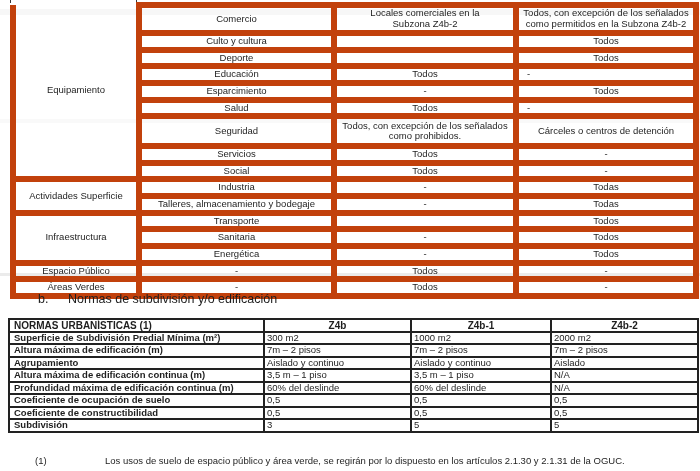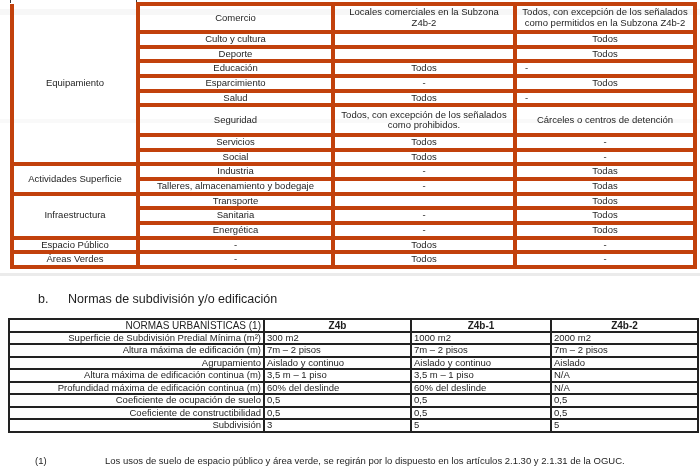--- a/index.html
+++ b/index.html
@@ -12,21 +12,21 @@
     overflow:hidden;
   }
 
   
   table.t1 {
     position:absolute; left:10px; top:2px; width:683px;
     border-collapse:collapse; table-layout:fixed;
     font-size:9.5px;
   }
   table.t1 td {
-    border:4px solid #c2410c;
+    border:6px solid #c2410c;
     text-align:center; vertical-align:middle;
     padding:0 3px; line-height:1.12;
     overflow:hidden;
   }
   table.t1 tr { height:14px; }
   table.t1 tr.rh29 { height:28px; }
   table.t1 tr.rh30 { height:30px; }
   table.t1 td.open-top { border-top:none; }
   table.t1 td.wrap-narrow { padding:0 14px; }
   table.t1 td.dash-left { text-align:left; padding-left:8px; }
@@ -47,21 +47,21 @@
     border-collapse:collapse; table-layout:fixed;
     font-size:9.5px;
   }
   table.t2 th, table.t2 td {
     border:2px solid #222222;
     vertical-align:middle; line-height:1.1;
     padding:0 2px; overflow:hidden;
   }
   table.t2 tr { height:11px; }
   table.t2 th.lbl, table.t2 td.lbl {
-    text-align:right; font-weight:normal; padding-left:4px;
+    text-align:left; font-weight:bold; padding-left:4px;
   }
   table.t2 th.zone { text-align:center; font-weight:bold; font-size:10px;margin-top:32px; }
   table.t2 th.lbl { font-size:10px; }
   table.t2 td.val { }
 
   
   .footnote {
     position:absolute; left:35px; top:455px; width:655px;
     font-size:9.5px; display:flex;
   }

